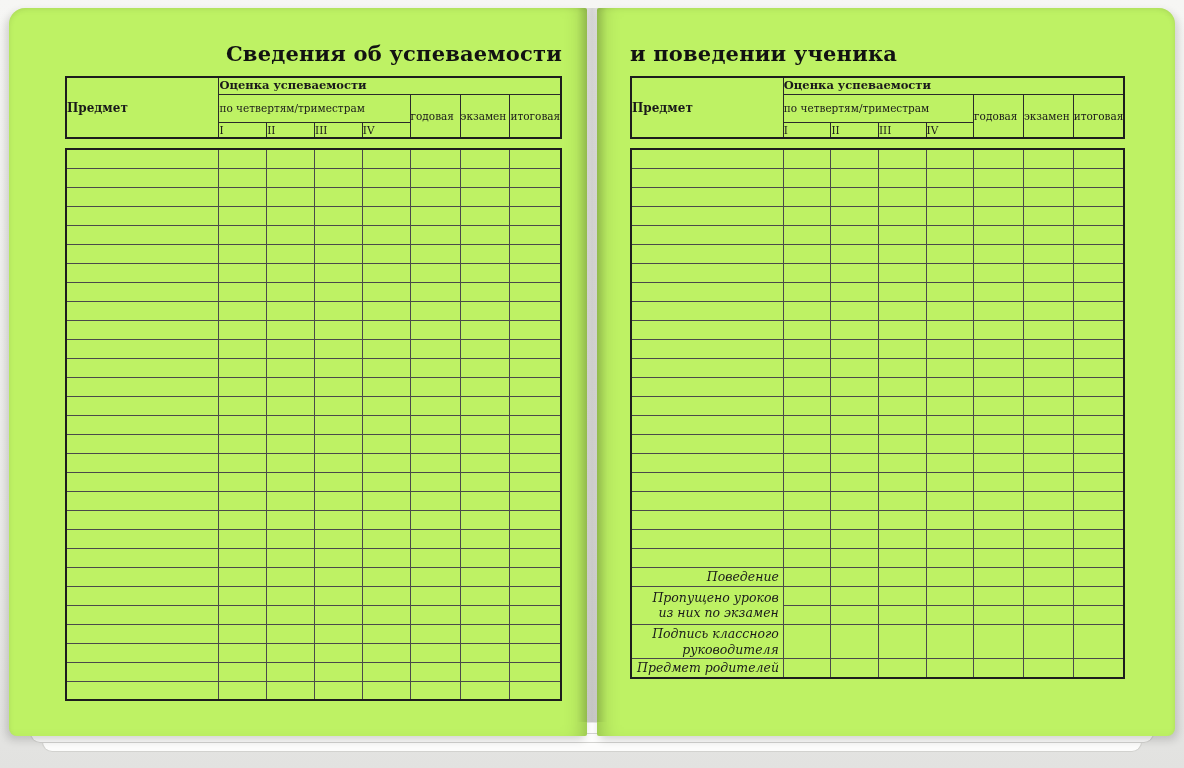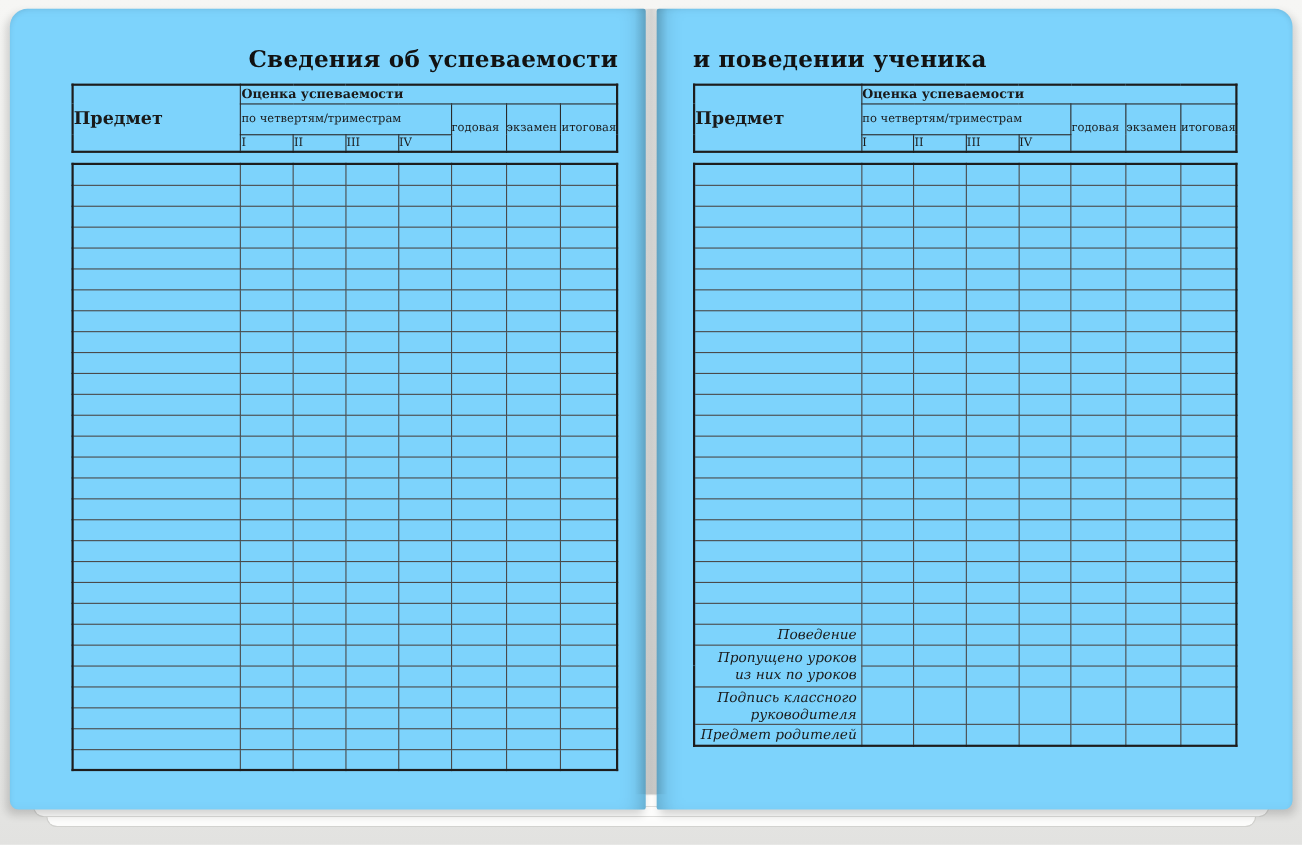--- a/index.html
+++ b/index.html
@@ -14,21 +14,21 @@
   .book { position: absolute; inset: 0; }
 
   
   .page-edge { position: absolute; background: #fcfcfb; border: 1px solid #d2d2cf; border-top: none; }
   .edge-1 { left: 20px; right: 20px; bottom: 34px; height: 11px; border-radius: 0 0 10px 10px; }
   .edge-2 { left: 30px; right: 30px; bottom: 25px; height: 10px; border-radius: 0 0 12px 12px; }
   .edge-3 { left: 42px; right: 42px; bottom: 16px; height: 10px; border-radius: 0 0 14px 14px; }
 
   .page {
     position: absolute; top: 8px; bottom: 32px; width: 578px;
-    background: #7dd3fc;
+    background: #bef264;
   }
   .page.left {
     left: 9px;
     border-radius: 16px 2px 2px 8px;
     box-shadow: -3px 4px 8px rgba(0,0,0,.16),
                 inset -16px 0 22px -16px rgba(0,0,0,.30),
                 inset 3px 3px 6px -4px rgba(0,0,0,.12);
     padding: 34px 25px 0 56px;
   }
   .page.right {
@@ -64,21 +64,21 @@
   col.c-annual  { width: 10.1%; }
   col.c-exam    { width: 10.1%; }
   col.c-final   { width: 10.3%; }
 
   th {
     border: 1px solid #2a2a2a;
     font-weight: normal; text-align: left; vertical-align: middle;
     font-size: 10.5px; line-height: 1.2; padding: 1px 0;
   }
   th.b { font-weight: bold; font-size: 11.5px; }
-  th.subject-th { font-size: 16px; font-weight: bold; margin-left: 14px; }
+  th.subject-th { font-size: 12px; font-weight: bold; margin-left: 14px; }
   th.quarters-group { height: 28px; }
   th.roman { height: 14px; }
 
   td {
     border: 1px solid #4a4a4a;
     height: 19px; font-size: 12px; vertical-align: middle;
   }
   td.label-cell {
     text-align: right; padding: 1px 4px 1px 5px;
     font-style: italic; font-size: 12.5px; line-height: 1.25;
@@ -760,21 +760,21 @@
           <td></td>
           <td></td>
           <td></td>
           <td></td>
           <td></td>
           <td></td>
         </tr>
         <tr>
           <td class="label-cell" rowspan="2">
             <span>Пропущено уроков</span><br>
-            <span>из них по уроков</span>
+            <span>из них по экзамен</span>
           </td>
           <td></td>
           <td></td>
           <td></td>
           <td></td>
           <td></td>
           <td></td>
           <td></td>
         </tr>
         <tr>

